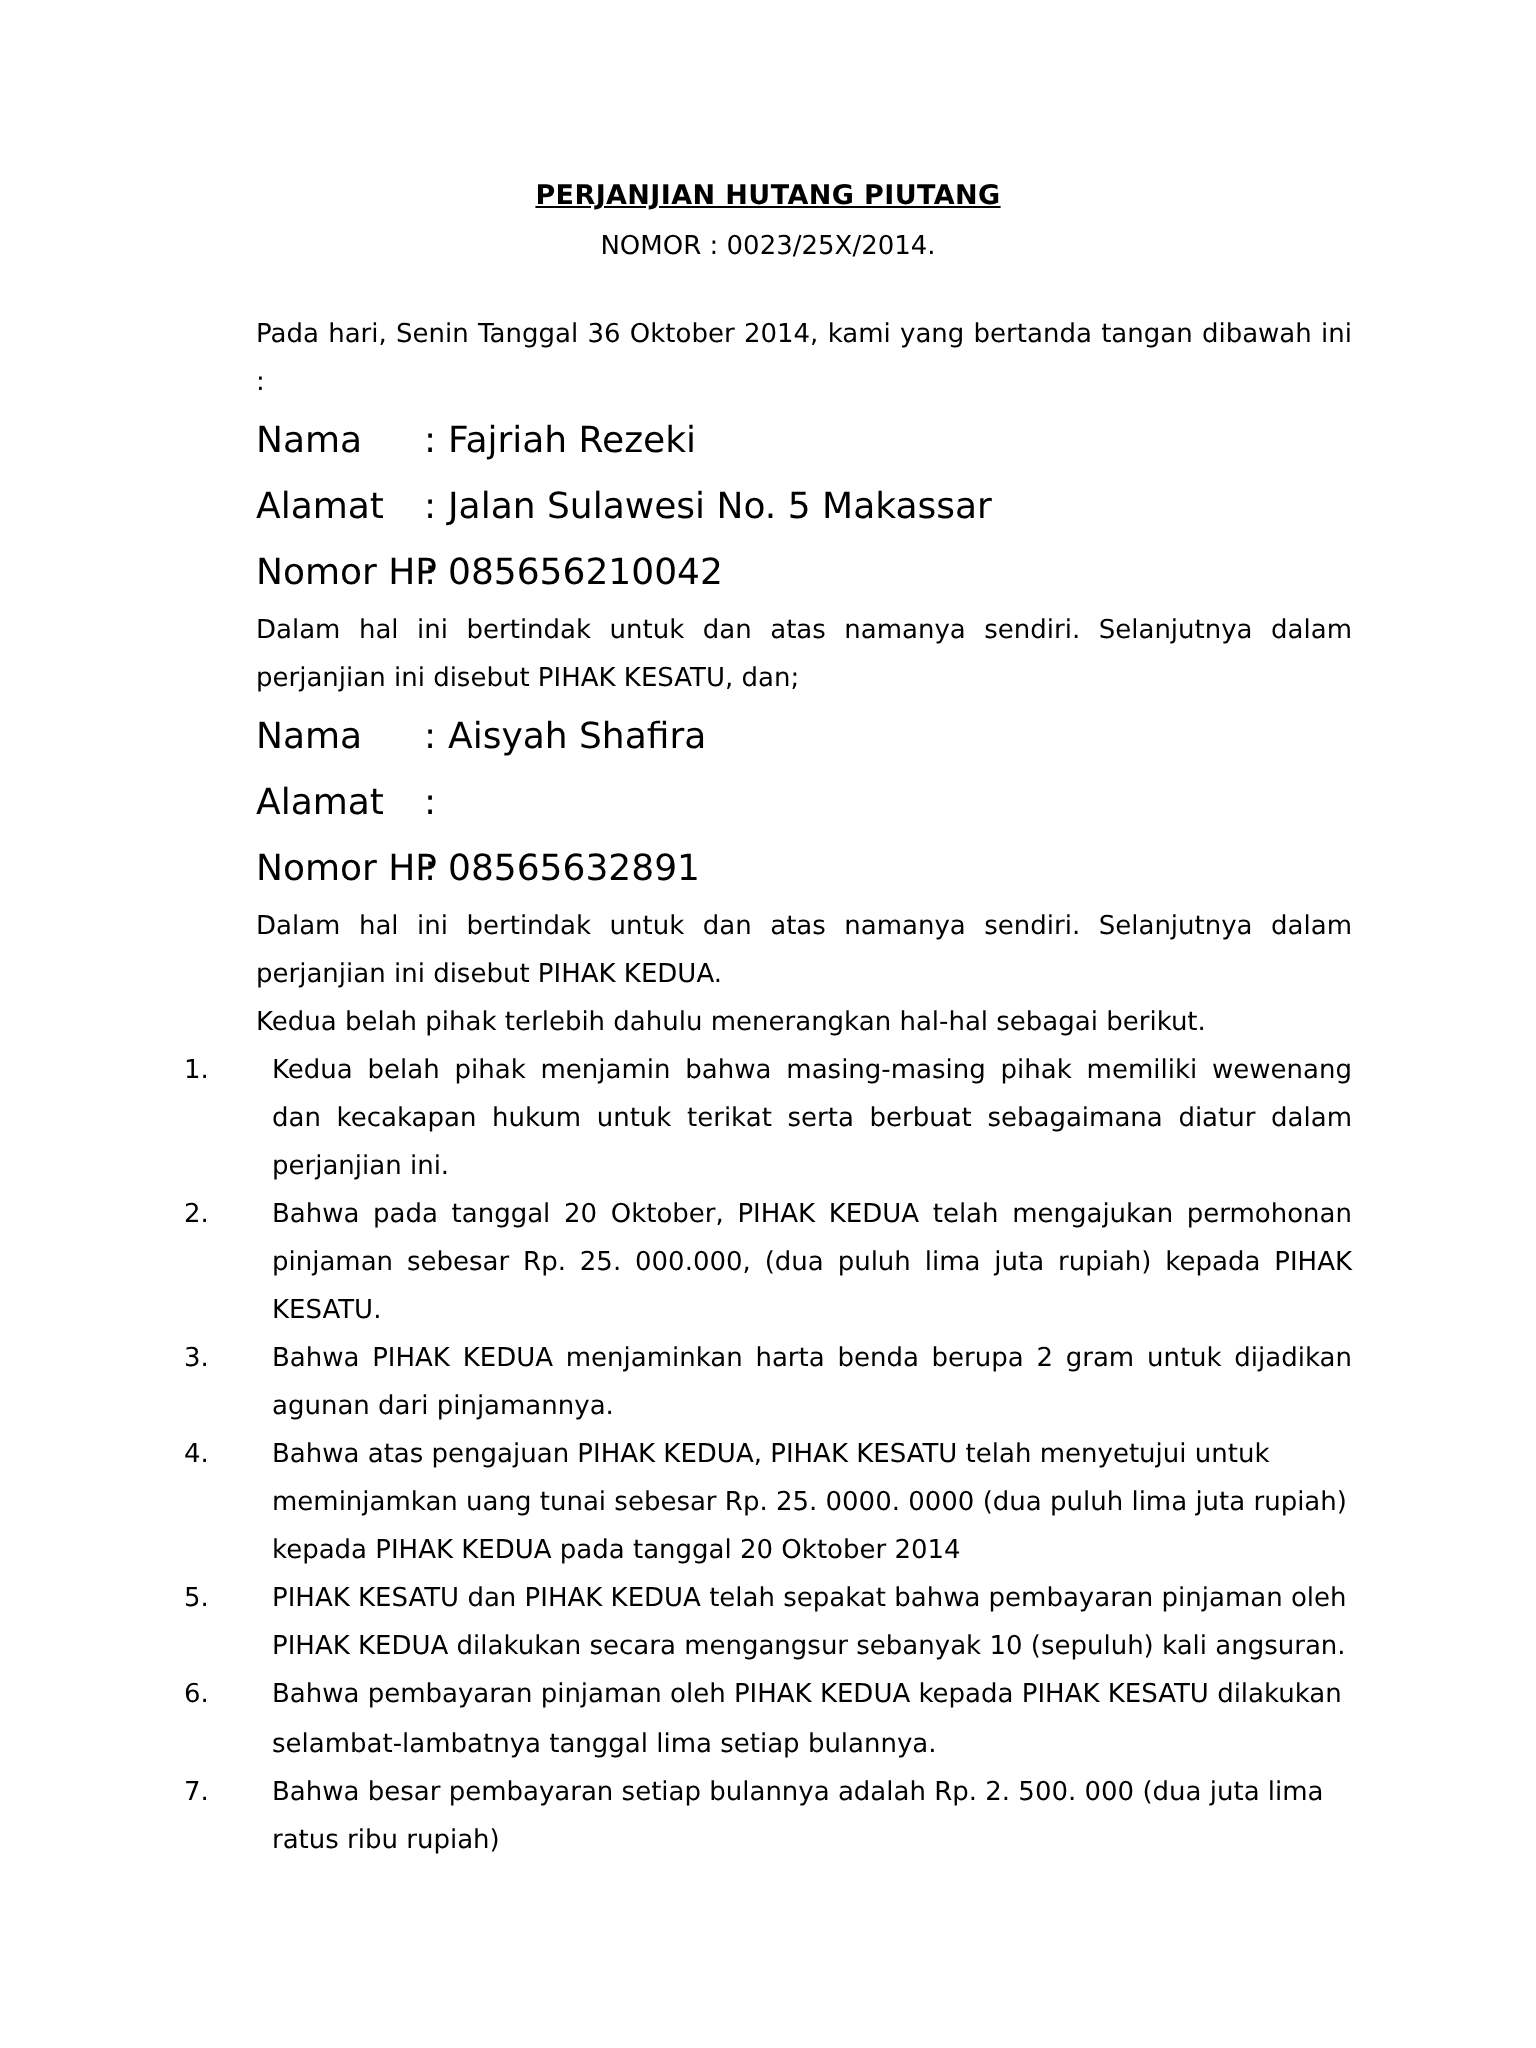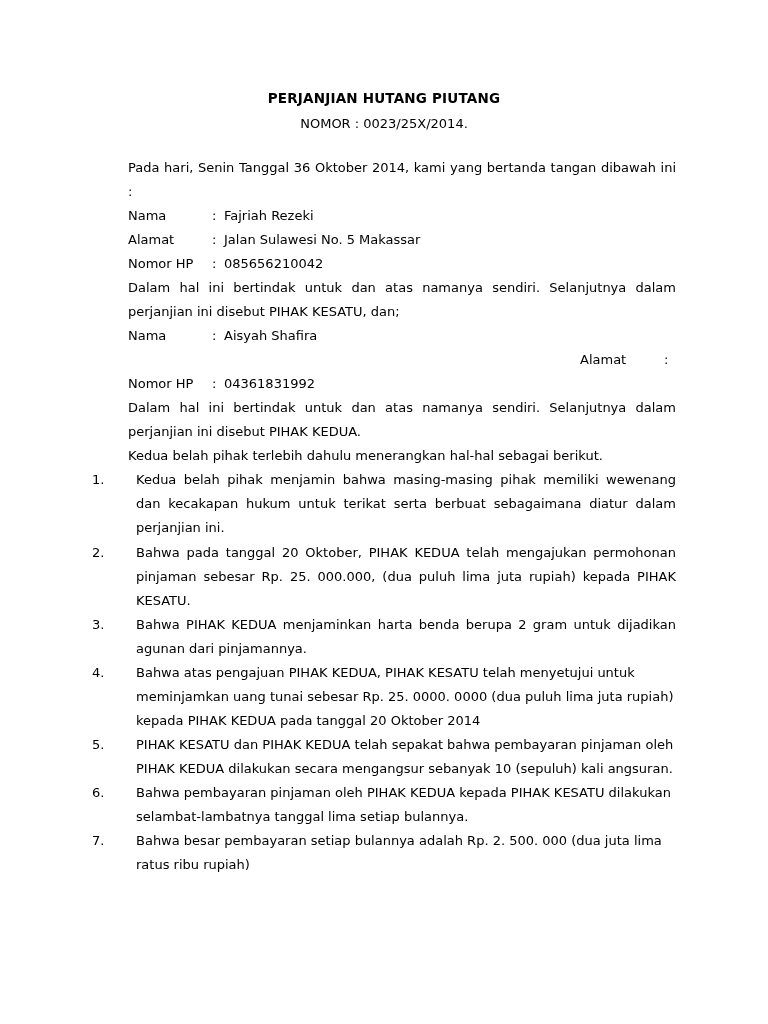--- a/index.html
+++ b/index.html
@@ -19,42 +19,42 @@
     height: 1024px;
     background: #ffffff;
     box-sizing: border-box;
     padding: 88px 92px 0 92px;
   }
   .doc-title {
     text-align: center;
     font-size: 13.5px;
     font-weight: bold;
     letter-spacing: 0.2px;
+    text-decoration: underline;
     margin: 0 0 6px 0;
     line-height: 1.5;
   }
   .doc-number {
     text-align: center;
     font-size: 13px;
     margin: 2px 0 22px 0;
     line-height: 1.5;
   }
   .para {
     font-size: 13px;
     line-height: 1.85;
     text-align: justify;
     text-justify: inter-word;
     margin: 0;
   }
   .kv {
-    font-size: 13px;
+    font-size: 18px;
     line-height: 1.85;
     display: flex;
     white-space: pre;
-    justify-content: flex-end;
   }
   .kv .k {
     display: inline-block;
     width: 84px;
     flex: 0 0 84px;
   }
   .kv .sep {
     flex: 0 0 12px;
   }
   .kv .v {
@@ -130,21 +130,21 @@
         <span class="sep">:</span>
         <span class="v">Aisyah Shafira</span>
       </div>
       <div class="kv">
         <span class="k">Alamat</span>
         <span class="sep">:</span>
       </div>
       <div class="kv">
         <span class="k">Nomor HP</span>
         <span class="sep">:</span>
-        <span class="v">04361831992</span>
+        <span class="v">08565632891</span>
       </div>
 
       <p class="para">Dalam hal ini bertindak untuk dan atas namanya sendiri. Selanjutnya dalam perjanjian ini disebut PIHAK KEDUA.</p>
       <p class="para">Kedua belah pihak terlebih dahulu menerangkan hal-hal sebagai berikut.</p>
     </div>
 
     <ol class="numbered">
       <li>
         <span class="num">1.</span>
         <span class="txt">Kedua belah pihak menjamin bahwa masing-masing pihak memiliki wewenang dan kecakapan hukum untuk terikat serta berbuat sebagaimana diatur dalam perjanjian ini.</span>

